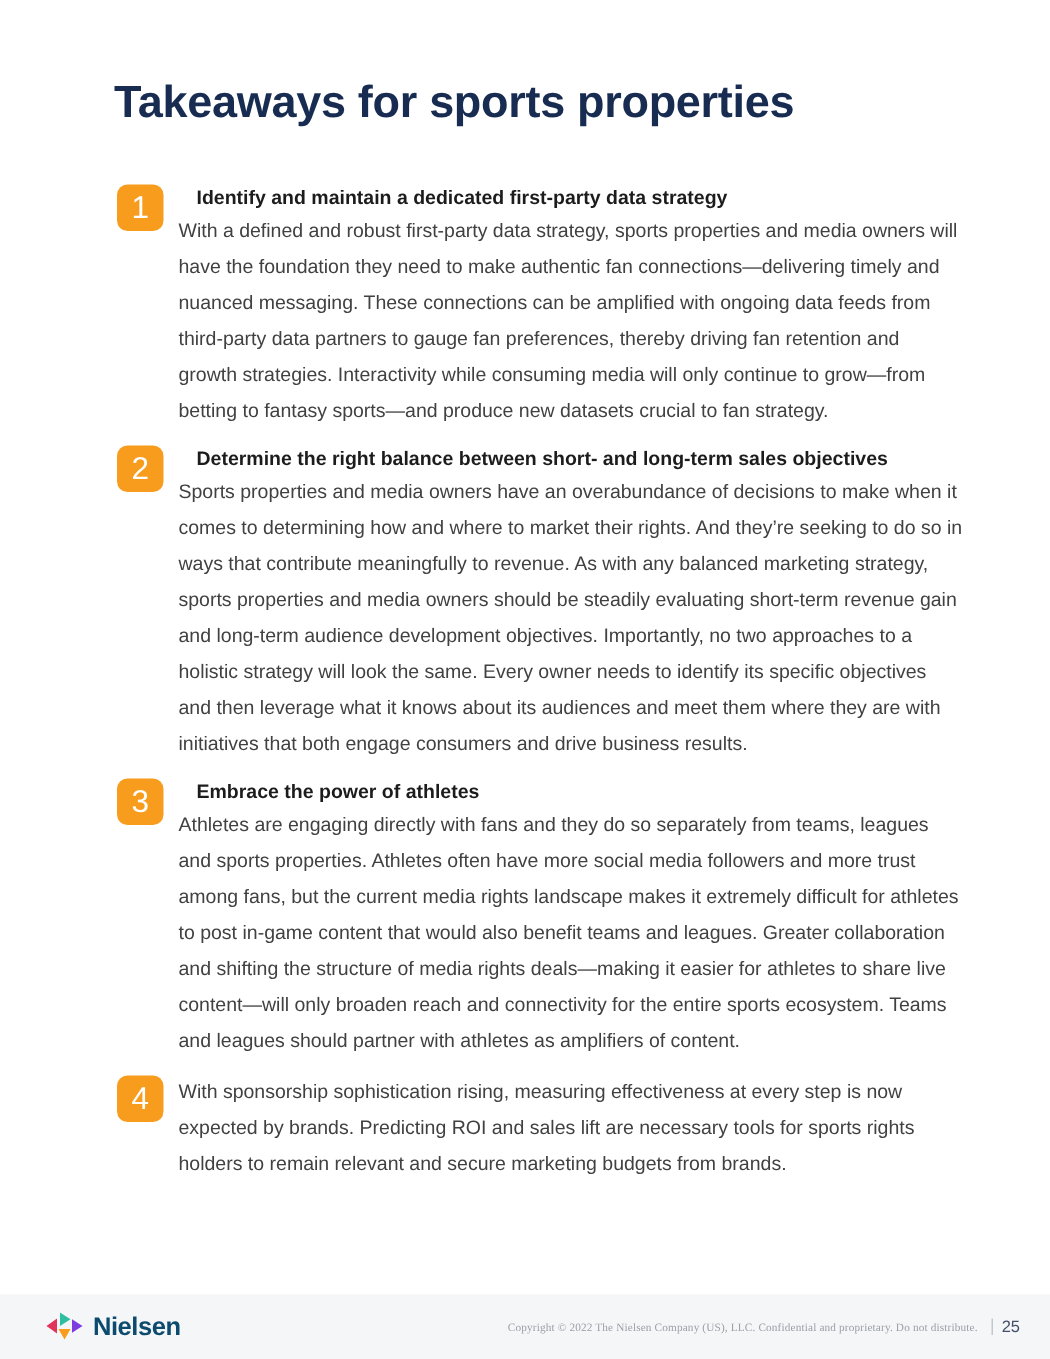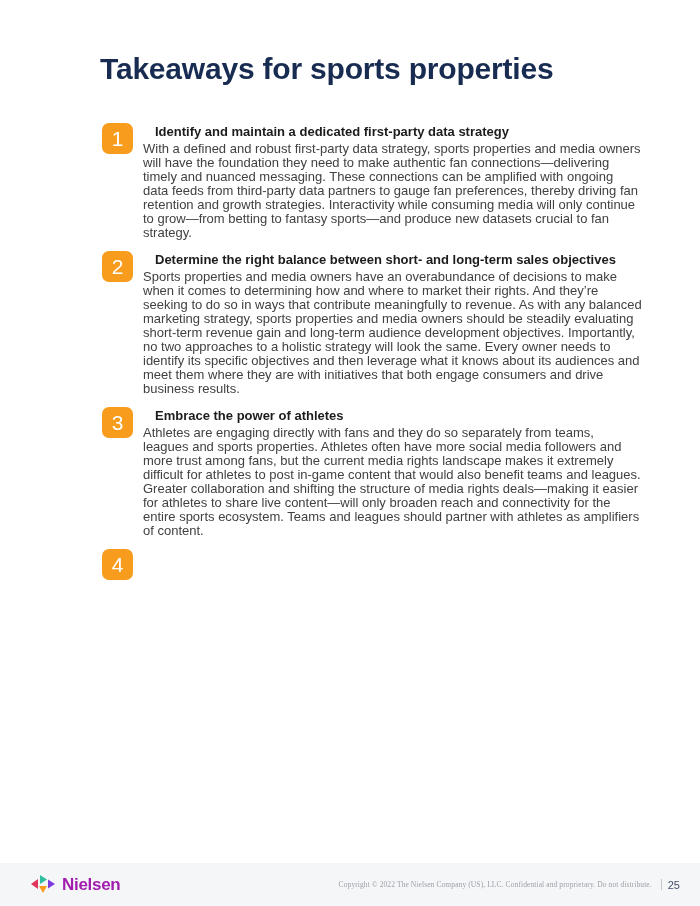--- a/index.html
+++ b/index.html
@@ -9,21 +9,21 @@
     font-family: "Liberation Sans", "DejaVu Sans", sans-serif;
     -webkit-font-smoothing: antialiased;
   }
   .page {
     position: relative;
     width: 700px; height: 906px;
     background: #ffffff;
     overflow: hidden;
   }
   .content {
-    padding: 50px 58px 0 100px;
+    padding: 50px 58px 0 76px;
   }
   .page-title {
     margin: 0 0 34px 0;
     font-size: 30px;
     line-height: 38px;
     font-weight: 700;
     color: #182c52;
     letter-spacing: -0.2px;
   }
   .takeaway-list { }
@@ -50,21 +50,21 @@
   .takeaway-heading {
     margin: 0 0 1px 12px;
     font-size: 13px;
     line-height: 19px;
     font-weight: 700;
     color: #1c1c1c;
   }
   .takeaway-text {
     margin: 0;
     font-size: 13px;
-    line-height: 14px;
+    line-height: 24px;
     color: #414141;
   }
   .footer {
     position: absolute;
     left: 0; bottom: 0;
     width: 100%;
     height: 43px;
     background: #f5f6f8;
     display: flex;
     align-items: center;
@@ -73,21 +73,21 @@
   }
   .logo {
     display: flex;
     align-items: center;
     gap: 6px;
   }
   .logo-mark { width: 26px; height: 22px; display: block; }
   .logo-word {
     font-size: 17px;
     font-weight: 700;
-    color: #a21caf;
+    color: #0c4a6e;
     letter-spacing: -0.3px;
   }
   .copyright {
     margin-left: auto;
     font-size: 7.5px;
     color: #9b9fa7;
     letter-spacing: 0.1px;
     font-family: Liberation Serif, serif;
   }
   .pageno-sep {
@@ -131,20 +131,21 @@
         <div class="num-badge">3</div>
         <div class="takeaway-body">
           <h3 class="takeaway-heading">Embrace the power of athletes</h3>
           <p class="takeaway-text">Athletes are engaging directly with fans and they do so separately from teams, leagues and sports properties. Athletes often have more social media followers and more trust among fans, but the current media rights landscape makes it extremely difficult for athletes to post in-game content that would also benefit teams and leagues. Greater collaboration and shifting the structure of media rights deals—making it easier for athletes to share live content—will only broaden reach and connectivity for the entire sports ecosystem. Teams and leagues should partner with athletes as amplifiers of content.</p>
         </div>
       </div>
 
       <div class="takeaway-item">
         <div class="num-badge">4</div>
         <div class="takeaway-body">
+          <p class="takeaway-text">With sponsorship sophistication rising, measuring effectiveness at every step is now expected by brands. Predicting ROI and sales lift are necessary tools for sports rights holders to remain relevant and secure marketing budgets from brands.</p>
         </div>
       </div>
 
     </div>
   </div>
 
   <div class="footer">
     <div class="logo">
       <svg class="logo-mark" viewBox="0 0 26 22" xmlns="http://www.w3.org/2000/svg">
         <polygon points="8,5 8,15 1,10" fill="#e1345b"></polygon>

